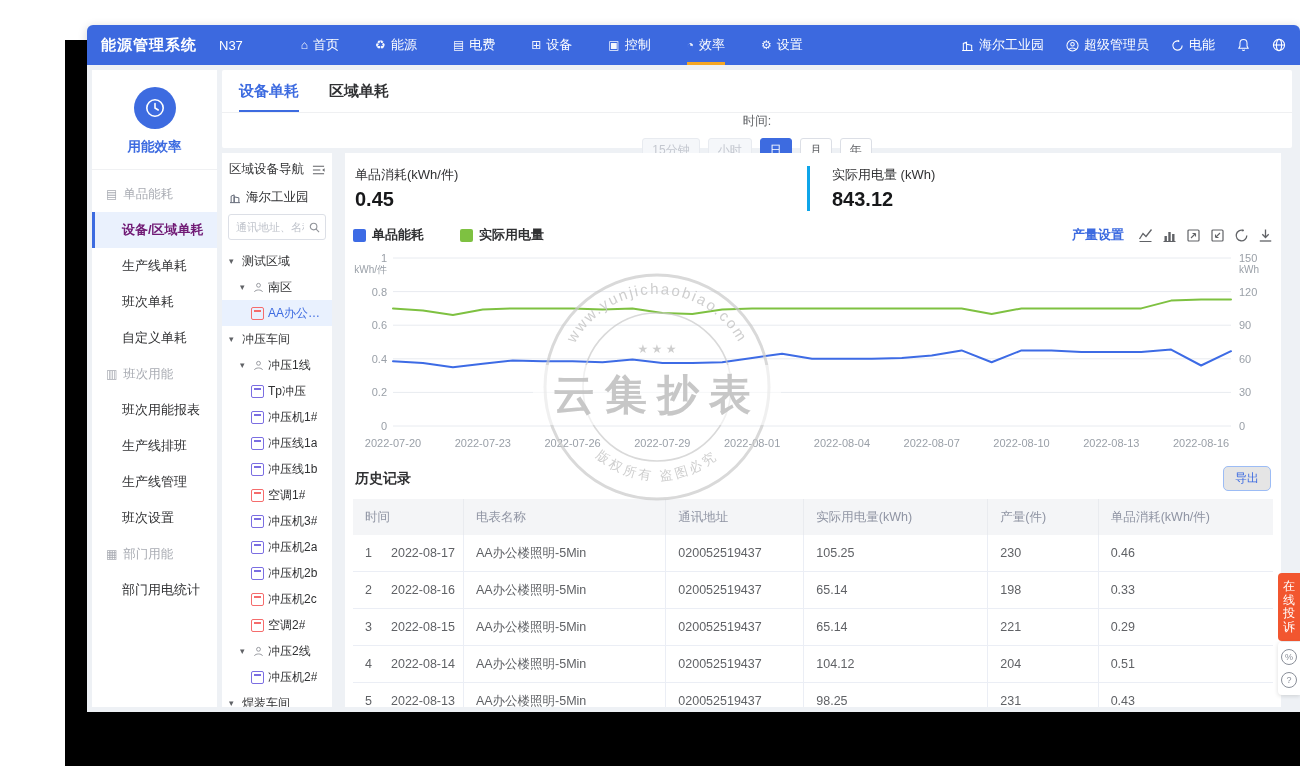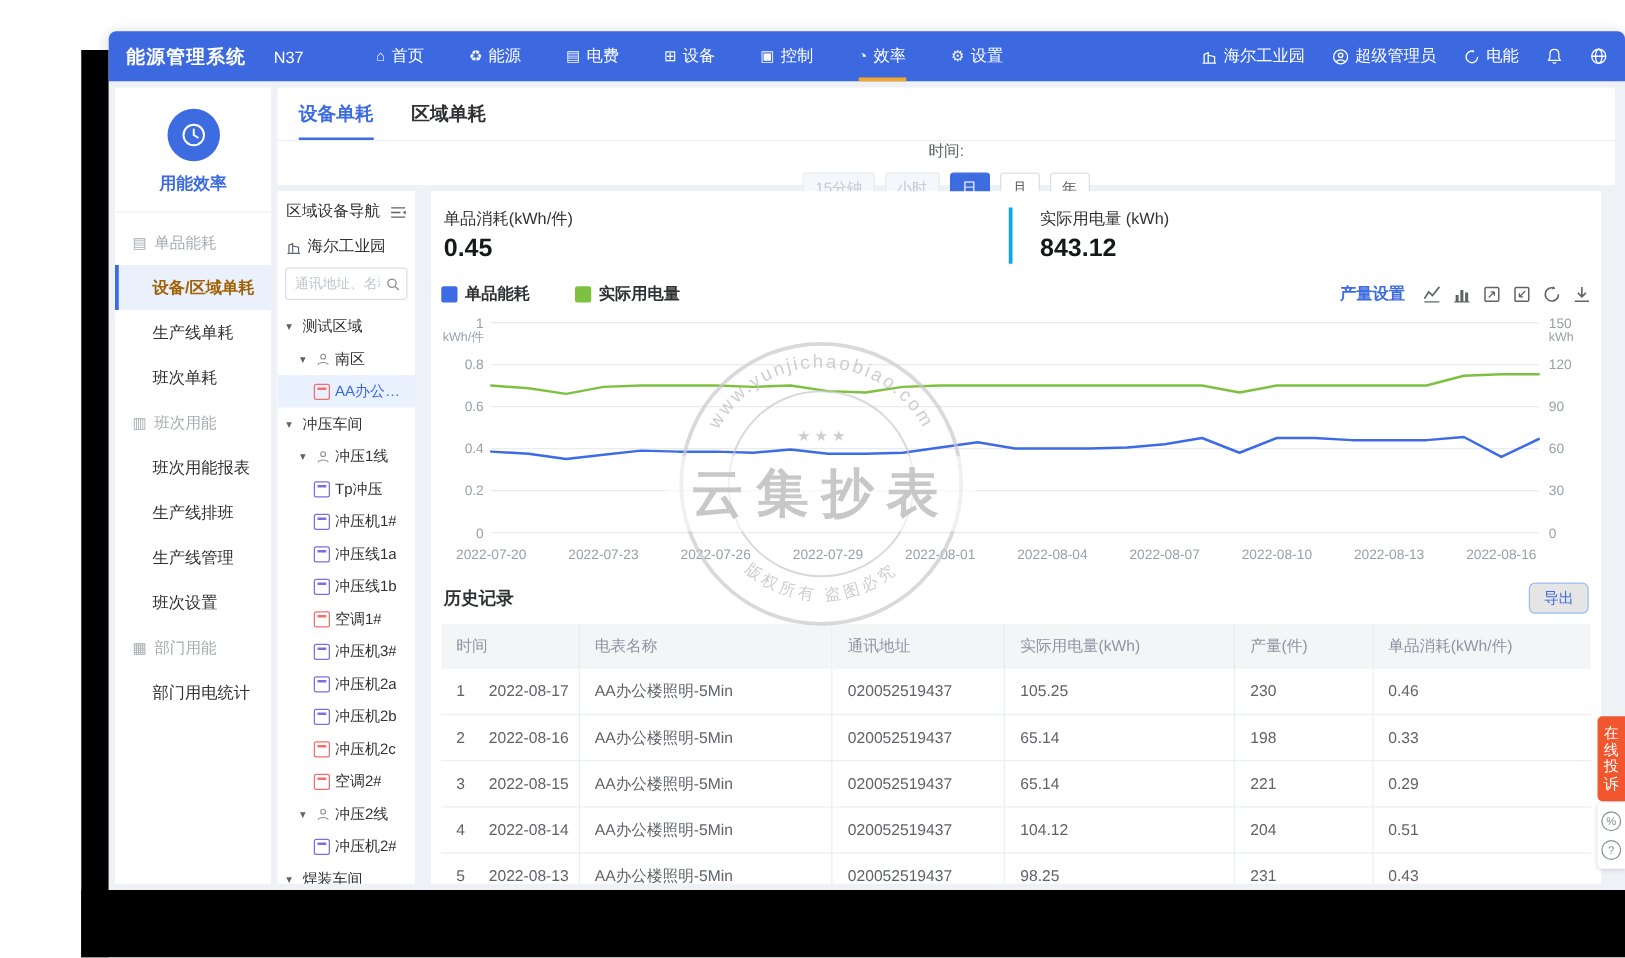--- a/index.html
+++ b/index.html
@@ -32,21 +32,21 @@
   .module-head{padding:17px 0 13px;text-align:center;border-bottom:1px solid #F0F1F3;}
   .module-circle{width:42px;height:42px;border-radius:50%;background:#3D6BE0;display:inline-flex;
                  align-items:center;justify-content:center;}
   .module-label{margin-top:9px;color:#3D6BE0;font-size:13.5px;font-weight:bold;}
   .menu{padding-top:6px;}
   .menu-section{display:flex;align-items:center;gap:6px;padding-left:14px;height:36px;
                 color:#A8ABB2;font-size:12.5px;cursor:pointer;}
   .section-ic{font-size:12px;color:#A8ABB2;}
   .menu-item{height:36px;line-height:36px;padding-left:30px;font-size:13px;color:#303133;
              cursor:pointer;position:relative;white-space:nowrap;}
-  .menu-item.active{background:#EAF1FD;color:#a16207;font-weight:bold;}
+  .menu-item.active{background:#EAF1FD;color:#701a75;font-weight:bold;}
   .menu-item.active::before{content:'';position:absolute;left:0;top:0;bottom:0;width:3px;background:#3D6BE0;}
 
   .tabs-card{position:absolute;left:135px;top:5px;right:8px;height:78px;background:#fff;border-radius:2px;}
   .tabs-row{display:flex;gap:30px;padding:0 17px;height:42px;align-items:flex-end;border-bottom:1px solid #EFF0F2;}
   .tab{font-size:15px;font-weight:bold;color:#303133;padding-bottom:9px;border-bottom:2px solid transparent;cursor:pointer;}
   .tab.active{color:#3D6BE0;border-bottom-color:#3D6BE0;}
   .filter-row{display:flex;align-items:center;padding:0 17px;height:35px;gap:8px;font-size:12.5px;color:#606266;flex-direction:column;}
   .gran-btn{padding:3px 9px;border:1px solid #DCDFE6;border-radius:3px;font-size:12px;color:#606266;background:#fff;cursor:pointer;}
   .gran-btn.disabled{background:#F5F7FA;border-color:#E8EBF0;color:#C3C7CF;cursor:not-allowed;}
   .gran-btn.active{background:#3D6BE0;border-color:#3D6BE0;color:#fff;}
@@ -204,20 +204,21 @@
         <div class="module-label">用能效率</div>
       </div>
       <div class="menu">
           <div class="menu-section">
             <span class="section-ic">▤</span>
             <span>单品能耗</span>
           </div>
           <div class="menu-item active">设备/区域单耗</div>
           <div class="menu-item">生产线单耗</div>
           <div class="menu-item">班次单耗</div>
+          <div class="menu-item">自定义单耗</div>
           <div class="menu-section">
             <span class="section-ic">▥</span>
             <span>班次用能</span>
           </div>
           <div class="menu-item">班次用能报表</div>
           <div class="menu-item">生产线排班</div>
           <div class="menu-item">生产线管理</div>
           <div class="menu-item">班次设置</div>
           <div class="menu-section">
             <span class="section-ic">▦</span>

